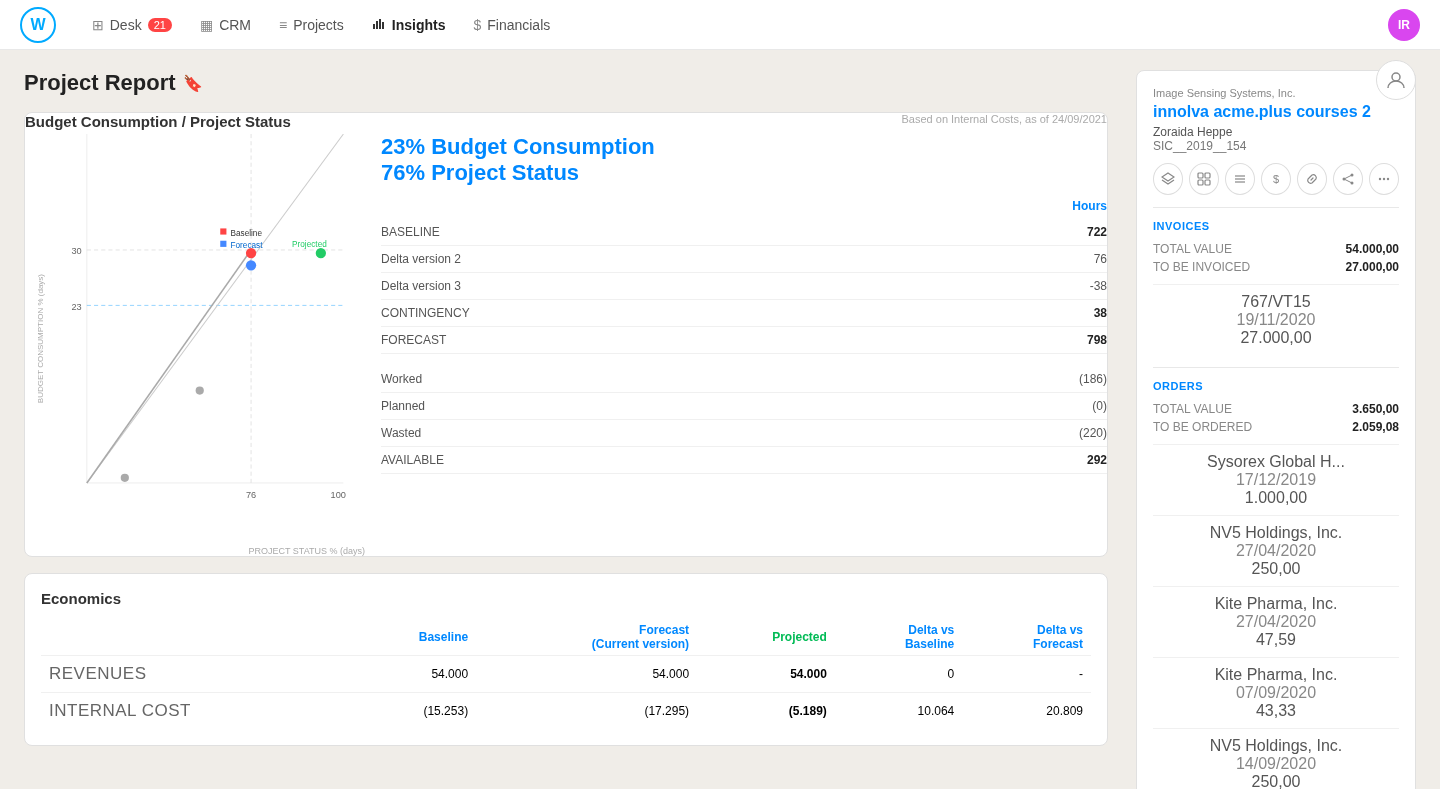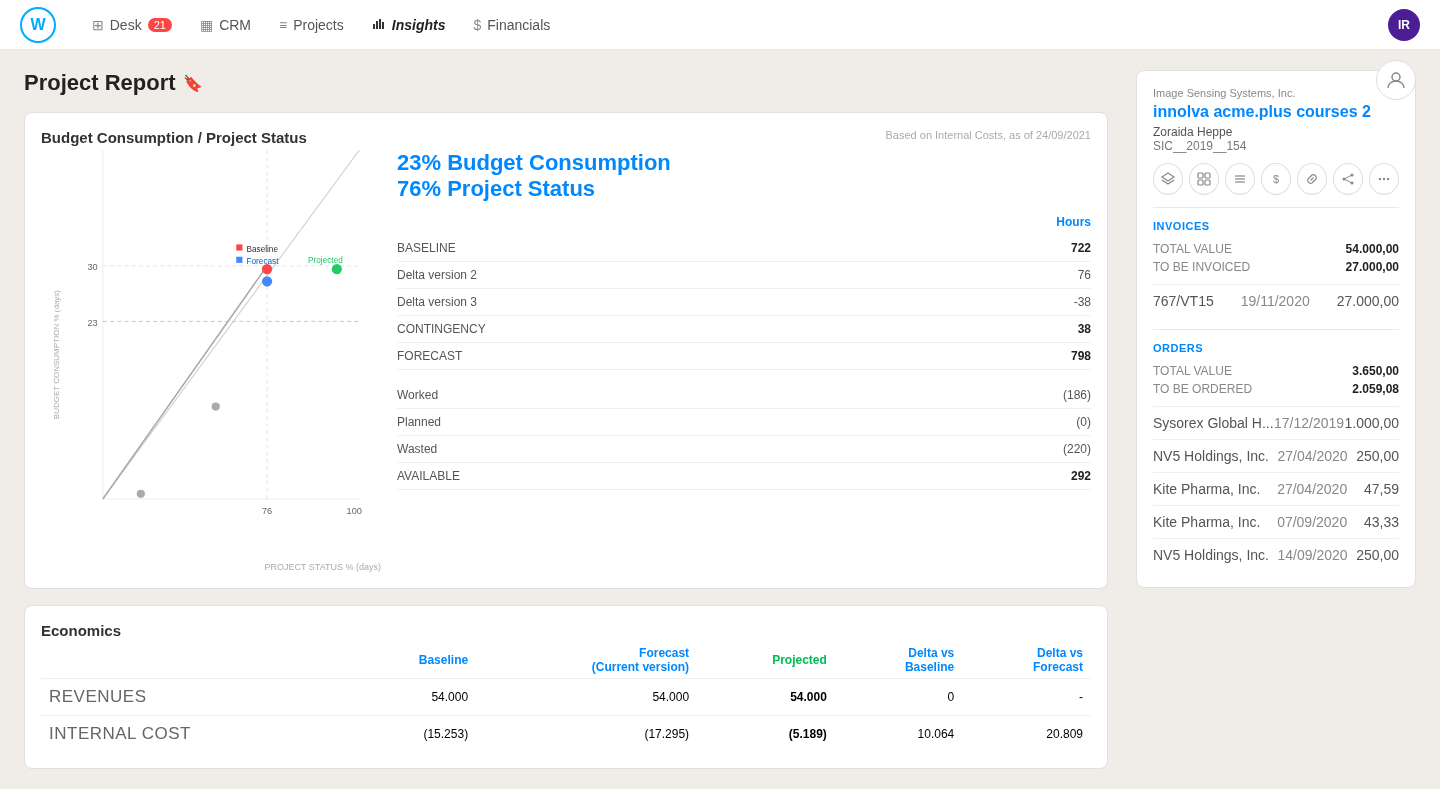--- a/index.html
+++ b/index.html
@@ -23,29 +23,29 @@
       font-weight: 700; color: #00aaff; font-size: 16px;
       margin-right: 16px;
     }
     .nav-items { display: flex; align-items: center; gap: 4px; flex: 1; }
     .nav-item {
       display: flex; align-items: center; gap: 6px;
       padding: 6px 12px; border-radius: 6px;
       font-size: 14px; color: #555; cursor: pointer;
       white-space: nowrap;
     }
-    .nav-item.active { font-weight: 700; color: #222; font-style: italic; }
+    .nav-item.active { font-weight: 700; color: #222; }
     .nav-badge {
       background: #ff4444; color: #fff;
       border-radius: 10px; padding: 1px 6px; font-size: 11px;
     }
     .nav-icon { font-size: 14px; color: #888; }
     .nav-avatar {
       width: 32px; height: 32px; border-radius: 50%;
-      background: #4c1d95; color: #fff;
+      background: #d946ef; color: #fff;
       display: flex; align-items: center; justify-content: center;
       font-size: 12px; font-weight: 700; margin-left: auto;
     }
 
     
     .main { display: flex; padding: 20px 24px; gap: 28px; }
 
     
     .left-panel { flex: 1; min-width: 0; }
 
@@ -59,21 +59,21 @@
       margin-left: auto;
       width: 40px; height: 40px; border-radius: 50%;
       border: 1px solid #ddd; background: #fff;
       display: flex; align-items: center; justify-content: center;
       cursor: pointer; color: #888;
     }
 
     
     .card {
       background: #fff; border-radius: 8px;
-      border: 1px solid #e0e0e0; padding: 16px;
+      border: 1px solid #e0e0e0; 
       margin-bottom: 16px;
     }
     .card-title { font-size: 15px; font-weight: 700; color: #333; margin-bottom: 4px; }
     .card-subtitle { font-size: 11px; color: #aaa; text-align: right; margin-bottom: 8px; }
 
     .budget-layout { display: flex; gap: 16px; }
 
     
     .chart-area { position: relative; width: 340px; flex-shrink: 0; }
     .x-axis-label {
@@ -90,21 +90,21 @@
     }
     .data-row .val { font-weight: 600; color: #222; }
     .data-row .val.paren { font-weight: 400; color: #555; }
     .summary-pct {
       font-size: 22px; font-weight: 700; color: #0088ff;
       line-height: 1.2; margin-bottom: 12px;
     }
 
     
     .econ-card { background: #fff; border-radius: 8px; border: 1px solid #e0e0e0; padding: 16px; }
-    .econ-title { font-size: 15px; font-weight: 700; color: #333; margin-bottom: 3px; }
+    .econ-title { font-size: 15px; font-weight: 700; color: #333; margin-bottom: 12px; }
     .econ-table { width: 100%; border-collapse: collapse; font-size: 12px; }
     .econ-table th { color: #0088ff; font-weight: 600; padding: 4px 8px; text-align: right; }
     .econ-table th:first-child { text-align: left; color: transparent; }
     .econ-table td { padding: 8px 8px; border-top: 1px solid #f0f0f0; text-align: right; }
     .econ-table td:first-child { text-align: left; color: #666; font-size: 17px; letter-spacing: 0.5px; }
     .econ-table td.bold { font-weight: 700; }
 
     
     .right-panel { width: 280px; flex-shrink: 0; }
 
@@ -126,21 +126,21 @@
 
     .section-label { font-size: 11px; font-weight: 700; color: #0088ff; letter-spacing: 0.5px; margin-bottom: 8px; }
 
     .invoice-summary { margin-bottom: 8px; }
     .inv-row { display: flex; justify-content: space-between; padding: 2px 0; font-size: 12px; }
     .inv-row .label { color: #888; }
     .inv-row .amount { font-weight: 700; color: #222; }
 
     .inv-detail-row {
       display: flex; justify-content: space-between; align-items: center;
-      padding: 8px 0; border-top: 1px solid #f0f0f0; font-size: 14px;
+      padding: 8px 0; border-top: 1px solid #f0f0f0; font-size: 16px; flex-direction: column;
     }
     .inv-detail-row .ref { color: #555; }
     .inv-detail-row .date { color: #888; }
     .inv-detail-row .amt { color: #555; }
 
     .orders-section { margin-top: 12px; }
 
     
     .svg-chart { width: 100%; height: 390px; }
 

